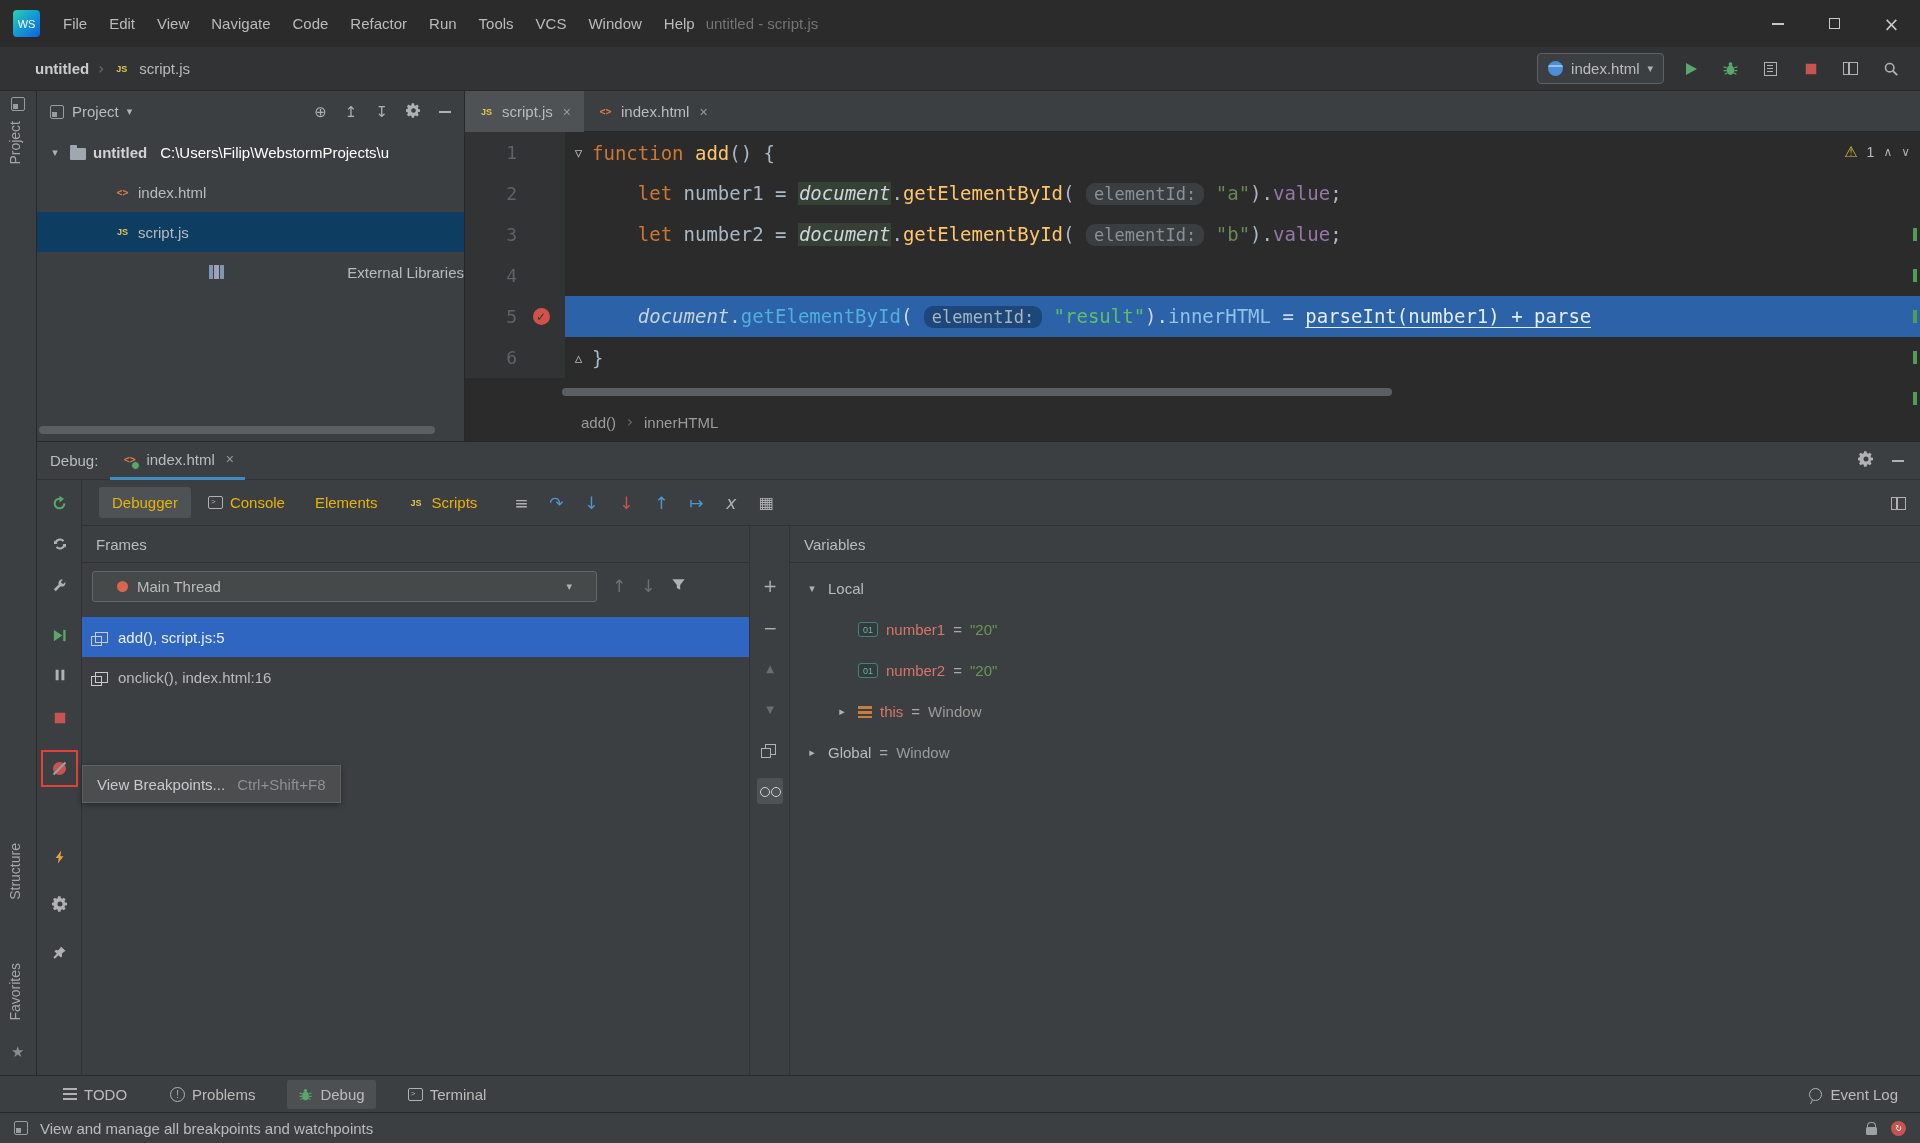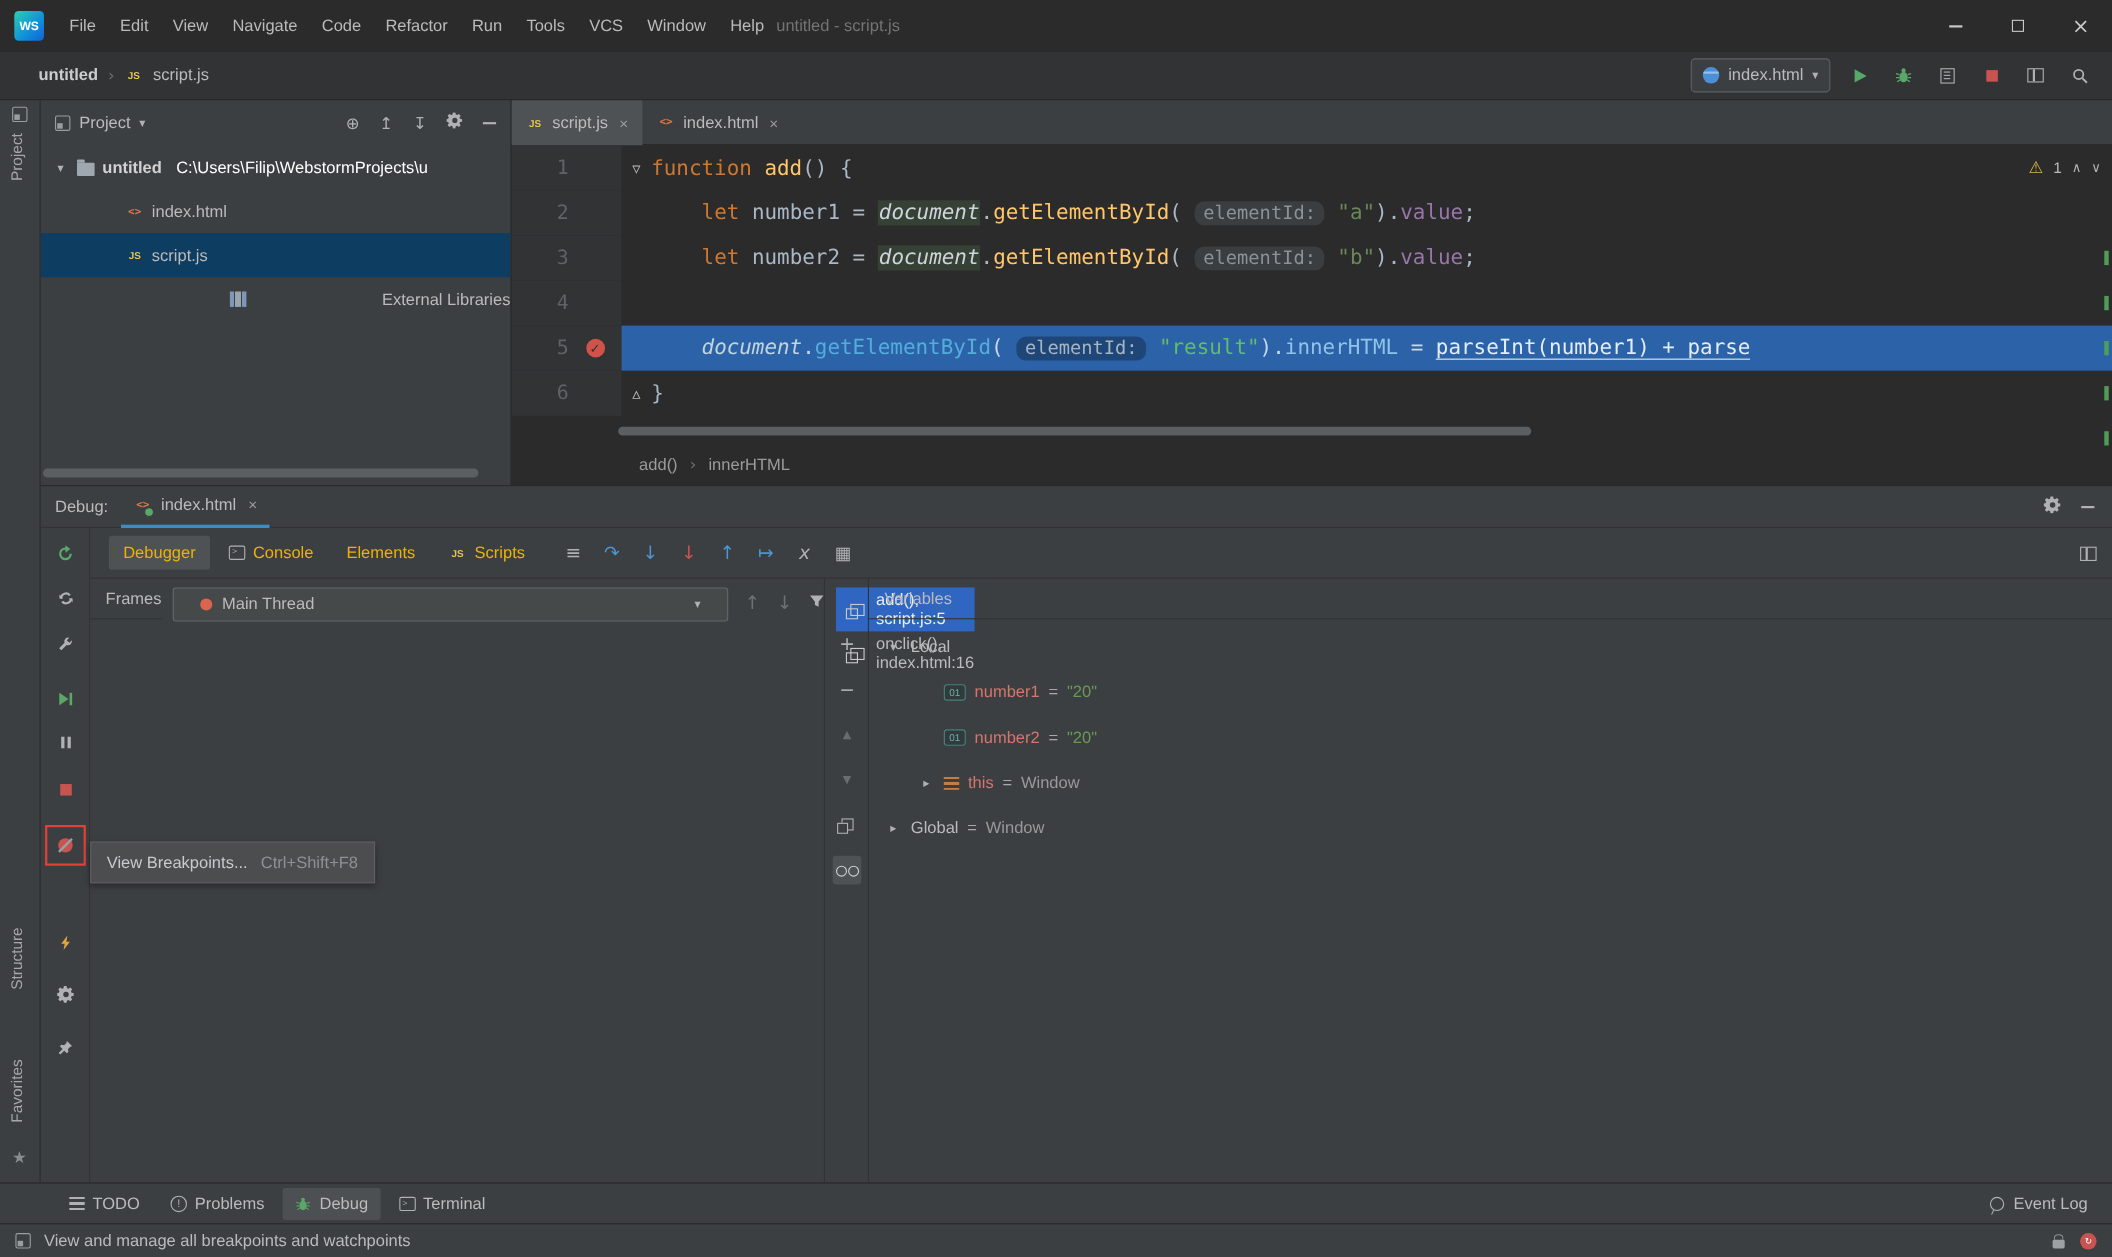--- a/index.html
+++ b/index.html
@@ -3,21 +3,21 @@
 <meta charset="utf-8">
 <style>
 *{margin:0;padding:0;box-sizing:border-box}
 html,body{width:1920px;height:1143px}
 body{position:relative;overflow:hidden;background:#2B2B2B;color:#BBB;font-family:"Liberation Sans",sans-serif}
 .g{font-family:"DejaVu Sans",sans-serif}
 .icon{display:inline-flex;align-items:center;justify-content:center;flex-shrink:0}
 
 
 .titlebar{position:absolute;left:0;top:0;right:0;height:47px;background:#2B2B2B;display:flex;align-items:center;z-index:6}
-.ws-logo{width:27px;height:27px;margin:0 12px 0 13px;border-radius:4px;background:linear-gradient(135deg,#2BD0B0,#1194D8 55%,#1161D9);color:#fff;font-size:11px;font-weight:bold;display:flex;align-items:center;justify-content:center}
+.ws-logo{width:27px;height:27px;margin:0 12px 0 13px;border-radius:4px;background:linear-gradient(135deg,#2BD0B0,#1194D8 55%,#1161D9);color:#fff;font-size:11px;font-weight:normal;display:flex;align-items:center;justify-content:center}
 .menubar{display:flex;align-items:center}
 .menu-item{padding:6px 11px;font-size:15px;color:#BBB}
 .win-title{color:#747474;font-size:15px;white-space:nowrap}
 .win-controls{margin-left:auto;display:flex;height:100%}
 .win-btn{width:57px;height:100%;display:flex;align-items:center;justify-content:center;color:#C8C8C8;font-size:19px}
 .glyph-min{width:12px;height:2px;background:#C8C8C8}
 .glyph-max{width:11px;height:11px;border:1.5px solid #C8C8C8}
 
 
 .navbar{position:absolute;top:47px;left:0;right:0;height:44px;background:#313335;border-bottom:1px solid #282828;display:flex;align-items:center;z-index:5}
@@ -148,21 +148,21 @@
 .st-hamburger-menu::before{content:"≡"}
 .st-step-over::before{content:"↷";color:#4E94CE}
 .st-step-into::before{content:"↓";color:#4E94CE}
 .st-force-step-into::before{content:"↓";color:#C75450}
 .st-step-out::before{content:"↑";color:#4E94CE}
 .st-run-to-cursor::before{content:"↦";color:#4E94CE}
 .st-evaluate-expression::before{content:"x";font-style:italic}
 .st-view-threads::before{content:"▦";font-size:16px}
 .tabs-right{position:absolute;right:14px;top:0;height:46px;display:flex;align-items:center}
 .dbg-content{flex:1;display:flex;min-height:0}
-.frames-pane{width:668px;border-right:1px solid #323232;display:flex;flex-direction:row;flex-shrink:0}
+.frames-pane{width:668px;border-right:1px solid #323232;display:flex;flex-direction:column;flex-shrink:0}
 .pane-header{height:37px;display:flex;align-items:center;padding-left:14px;font-size:15px;color:#BBB;border-bottom:1px solid #323232;flex-shrink:0}
 .thread-row{height:46px;display:flex;align-items:center;padding:0 10px;gap:15px;flex-shrink:0}
 .thread-select{width:505px;height:31px;background:#45494A;border:1px solid #646668;border-radius:3px;display:flex;align-items:center;gap:9px;padding:0 24px;font-size:15px;color:#BBB}
 .thread-dot{width:11px;height:11px;border-radius:50%;background:#D9654F}
 .ts-arrow{margin-left:auto;color:#AFB1B3;font-size:11px}
 .fr-arrow{color:#6E7173;font-size:17px}
 .frames-list{padding-top:8px}
 .frame-row{height:40px;display:flex;align-items:center;gap:10px;padding-left:13px;font-size:15px;color:#BBB}
 .frame-row.selected{background:#2F66C1;color:#E9EEF3}
 .watch-strip{width:40px;border-right:1px solid #323232;position:relative;flex-shrink:0}
@@ -602,21 +602,21 @@
       </div>
     </div>
   </div>
   <div class="tooltip">
     <span>View Breakpoints...</span>
     <span class="tt-shortcut">Ctrl+Shift+F8</span>
   </div>
 </div>
 
 <div class="bottom-bar">
-  <span id="bottom-items" style="display:flex;gap:6px">
+  <span id="bottom-items" style="display:flex;gap:21px">
       <span class="bb-item">
         <span class="icon ic-todo"></span>
         <span>TODO</span>
       </span>
       <span class="bb-item">
         <span class="icon ic-problems"></span>
         <span>Problems</span>
       </span>
       <span class="bb-item active">
         <span class="icon">

